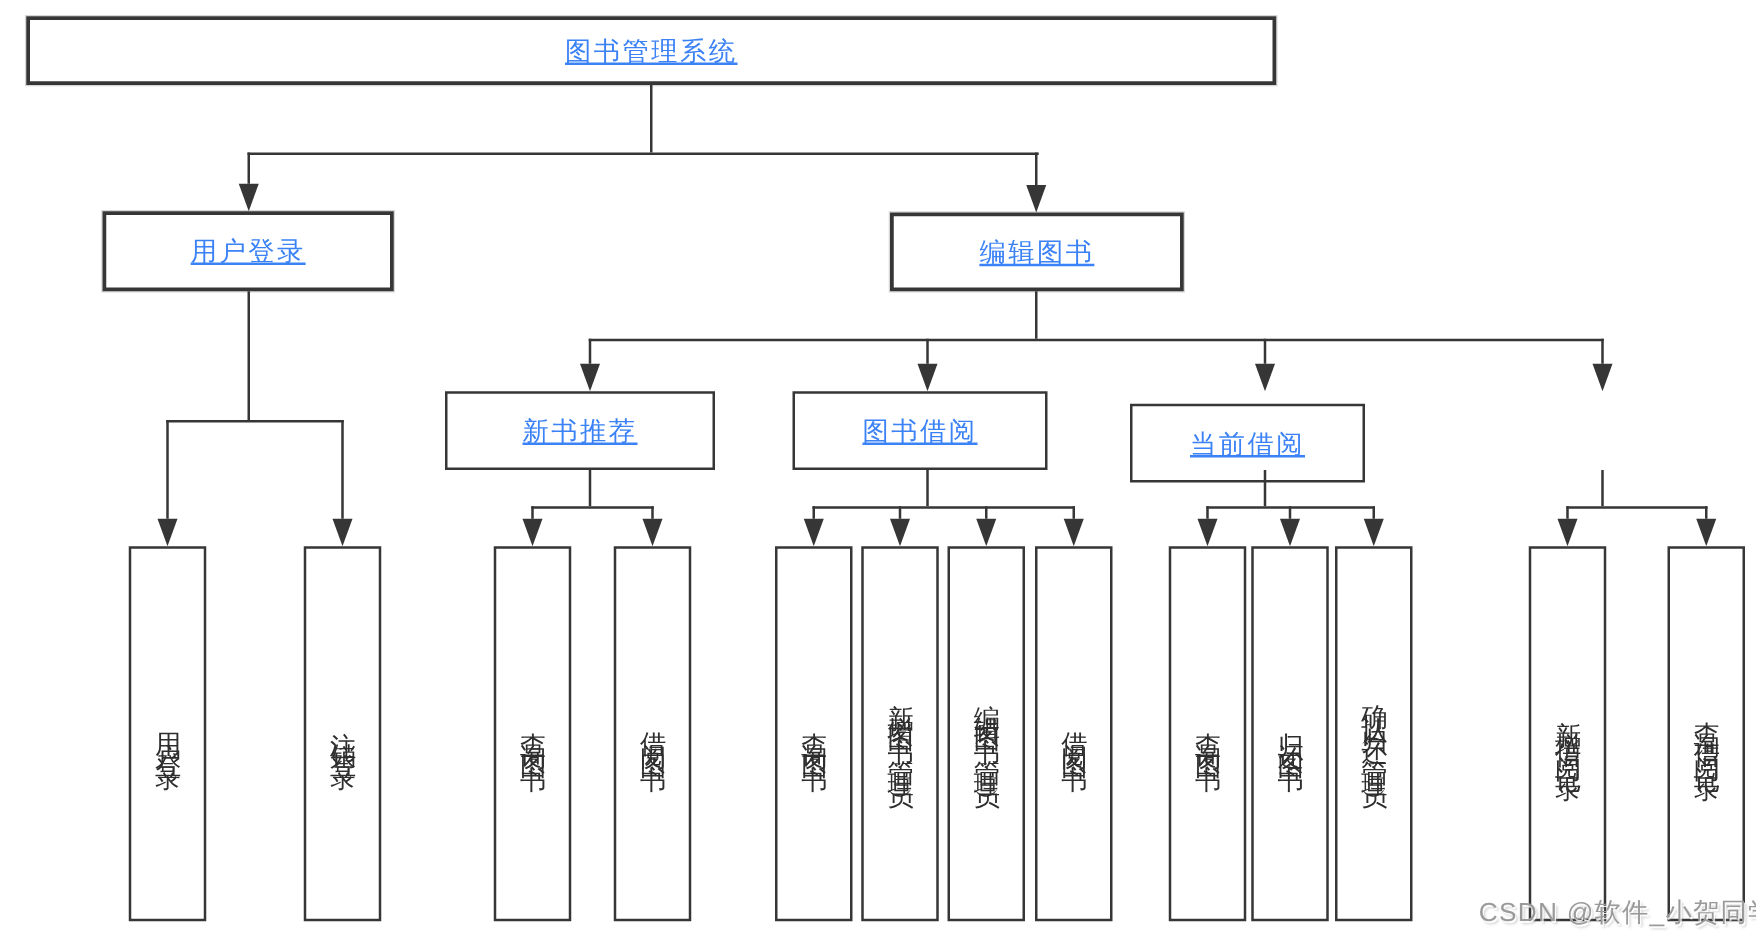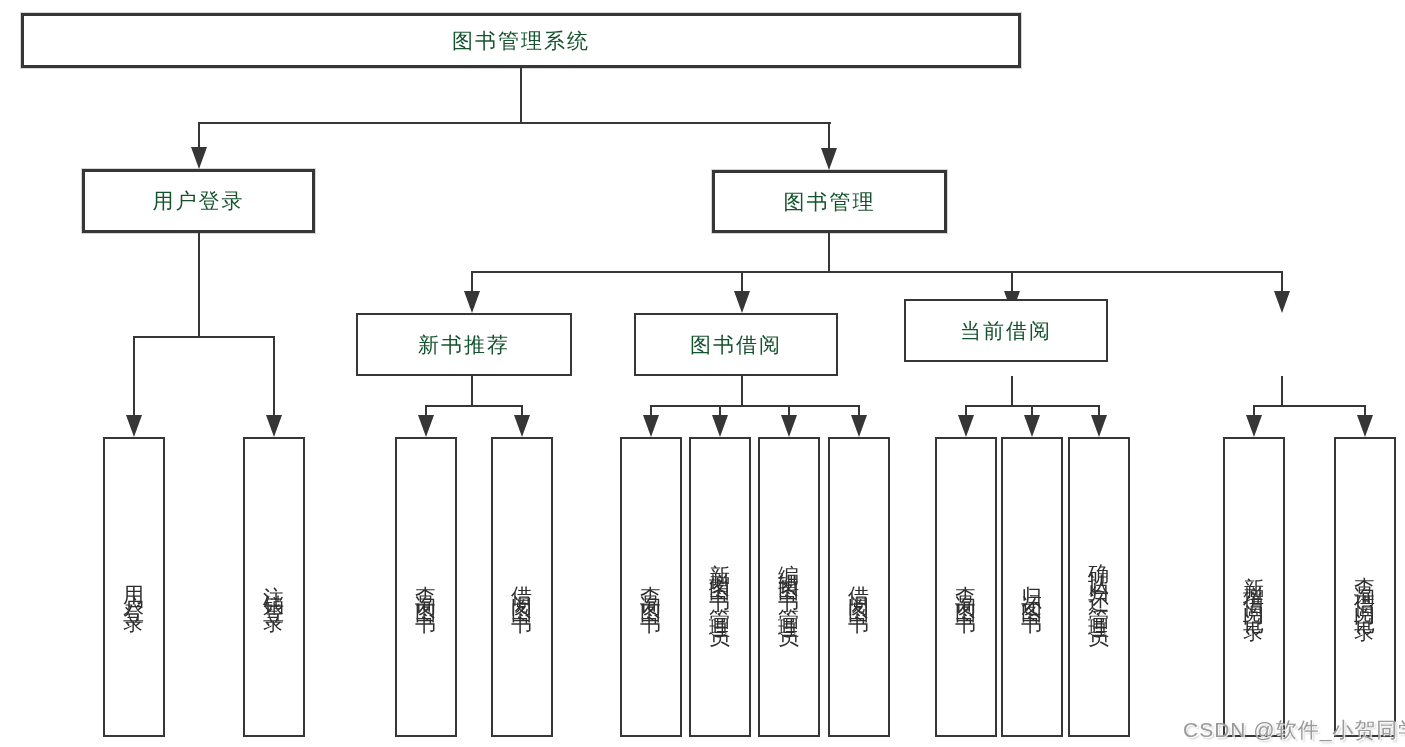--- a/index.html
+++ b/index.html
@@ -19,21 +19,22 @@
     box-sizing: border-box;
     display: flex;
     align-items: center;
     justify-content: center;
   }
   .thick { border-width: 3px; box-shadow: 0 0 0 1px rgba(90,90,90,.25); }
   .hlabel {
     font-size: 21px;
     letter-spacing: 2px;
     white-space: nowrap;
-    color: #14532d;
+    color: #3b82f6;
+    text-decoration: underline;
   }
   .vlabel {
     writing-mode: vertical-rl;
     text-orientation: mixed;
     font-size: 21px;
     letter-spacing: 9px;
     line-height: 1;
     color: #2e2e2e;
     white-space: nowrap;
   }
@@ -71,21 +72,21 @@
   <div class="h" style="left:198px;top:122px;width:633px"></div>
   <div class="v" style="left:198px;top:122px;height:25px"></div>
   <div class="arr" style="left:191px;top:147px"></div>
   <div class="v" style="left:828px;top:122px;height:26px"></div>
   <div class="arr" style="left:821px;top:148px"></div>
 
   <div class="box thick" style="left:82px;top:169px;width:233px;height:64px">
     <span class="hlabel">用户登录</span>
   </div>
   <div class="box thick" style="left:712px;top:170px;width:235px;height:63px">
-    <span class="hlabel">图书管理</span>
+    <span class="hlabel">编辑图书</span>
   </div>
 
   <div class="v" style="left:198px;top:233px;height:103px"></div>
   <div class="h" style="left:133px;top:336px;width:142px"></div>
   <div class="v" style="left:133px;top:336px;height:79px"></div>
   <div class="arr" style="left:126px;top:415px"></div>
   <div class="v" style="left:273px;top:336px;height:79px"></div>
   <div class="arr" style="left:266px;top:415px"></div>
 
   <div class="v" style="left:828px;top:233px;height:38px"></div>
@@ -98,21 +99,21 @@
   <div class="arr" style="left:1004px;top:291px"></div>
   <div class="v" style="left:1281px;top:271px;height:20px"></div>
   <div class="arr" style="left:1274px;top:291px"></div>
 
   <div class="box" style="left:356px;top:313px;width:216px;height:63px">
     <span class="hlabel">新书推荐</span>
   </div>
   <div class="box" style="left:634px;top:313px;width:204px;height:63px">
     <span class="hlabel">图书借阅</span>
   </div>
-  <div class="box" style="left:904px;top:299px;width:204px;height:63px">
+  <div class="box" style="left:904px;top:323px;width:188px;height:63px">
     <span class="hlabel">当前借阅</span>
   </div>
 
   <div class="v" style="left:471px;top:376px;height:29px"></div>
   <div class="h" style="left:425px;top:405px;width:98px"></div>
   <div class="v" style="left:425px;top:405px;height:10px"></div>
   <div class="arr" style="left:418px;top:415px"></div>
   <div class="v" style="left:521px;top:405px;height:10px"></div>
   <div class="arr" style="left:514px;top:415px"></div>
 

